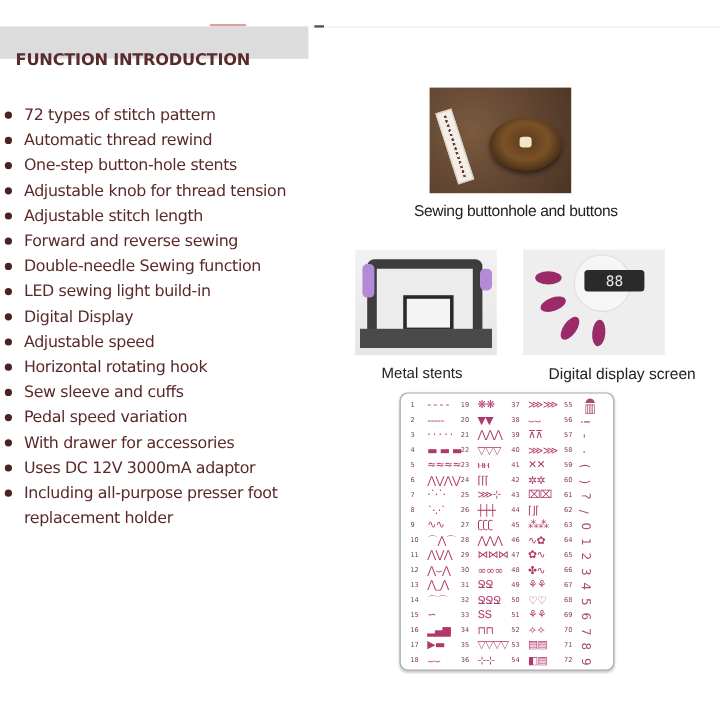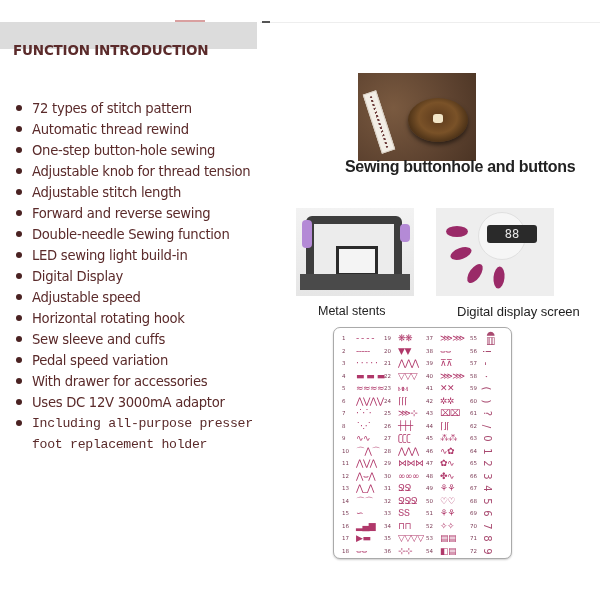--- a/index.html
+++ b/index.html
@@ -13,27 +13,27 @@
   .top-dash { position: absolute; top: 21px; left: 262px; width: 8px; height: 2px; background: #555; }
   .header-band {
     position: absolute; left: 0; top: 22px; width: 257px; height: 27px;
     background: #dcdcdc;
   }
   .header-title {
     position: absolute; left: 13px; top: 42px;
     font-family: "DejaVu Sans", sans-serif; font-weight: bold;
     font-size: 13.5px; color: #5b2b2b; letter-spacing: -0.2px;
   }
-  .features { position: absolute; left: 0; top: 86px; width: 270px; margin: 12px; padding: 0; list-style: none; }
+  .features { position: absolute; left: 0; top: 86px; width: 270px; margin: 0; padding: 0; list-style: none; }
   .feature {
     position: relative; padding-left: 20px; height: 21px; line-height: 21px;
     font-family: "DejaVu Sans", sans-serif; font-size: 13.2px; color: #5a2a2a;
     white-space: nowrap; letter-spacing: -0.3px;
   }
-  .feature.multi { height: auto; white-space: normal; width: 230px; line-height: 21px; font-family: Liberation Mono, monospace; }
+  .feature.multi { height: auto; white-space: normal; width: 230px; line-height: 21px; }
   .bullet {
     position: absolute; left: 4px; top: 7px; width: 6px; height: 6px; border-radius: 50%;
     background: #4a2222;
   }
   .photo { position: absolute; overflow: hidden; }
   .photo-button {
     left: 358px; top: 73px; width: 118px; height: 88px;
     background: radial-gradient(circle at 30% 40%, #7a5a40 0%, #5e4330 60%, #4b3424 100%);
   }
   .fabric-strip {
@@ -70,21 +70,21 @@
   .photo-display {
     left: 436px; top: 208px; width: 118px; height: 88px;
     background: #eeeeee;
   }
   .display-ring { position: absolute; left: 42px; top: 4px; width: 46px; height: 46px; border-radius: 50%; background: #f6f6f6; border: 1px solid #e0e0e0; }
   .display-screen { position: absolute; left: 51px; top: 17px; width: 50px; height: 18px; background: #2a2a2a; border-radius: 3px; color: #e6e6e6; font-family: "DejaVu Sans Mono", monospace; font-size: 12px; line-height: 18px; text-align: center; }
   .key { position: absolute; width: 22px; height: 11px; border-radius: 50%; background: #9a2a68; }
   .caption {
     position: absolute; font-family: "Liberation Sans", sans-serif; color: #222; font-size: 12px; white-space: nowrap;
   }
-  .caption-button { left: 345px; top: 158px; font-size: 16px; letter-spacing: -0.3px; font-weight: bold; }
+  .caption-button { left: 345px; top: 168px; font-size: 13px; letter-spacing: -0.3px; }
   .caption-metal { left: 318px; top: 304px; font-size: 12.5px; text-align: center; }
   .caption-display { left: 436px; top: 304px; font-size: 13px; margin-left: 21px; }
   .stitch-panel {
     position: absolute; left: 333px; top: 327px; width: 179px; height: 232px;
     border: 1px solid #aaaaaa; border-radius: 7px; box-sizing: border-box;
     background: #ffffff; box-shadow: 0 1px 2px rgba(0,0,0,0.2);
   }
   .stitch-col { position: absolute; top: 4px; }
   .stitch-row { height: 12.5px; line-height: 12.5px; white-space: nowrap; }
   .stitch-num { display: inline-block; width: 14px; font-size: 5.5px; color: #7a3a55; font-family: "DejaVu Sans", sans-serif; vertical-align: middle; text-align: left; }
@@ -97,21 +97,21 @@
 <div class="top-accent"></div>
 <div class="top-line"></div>
 <div class="top-dash"></div>
 
 <div class="header-band"></div>
 <div class="header-title">FUNCTION INTRODUCTION</div>
 
 <ul class="features">
   <li class="feature"><span class="bullet"></span><span>72 types of stitch pattern</span></li>
   <li class="feature"><span class="bullet"></span><span>Automatic thread rewind</span></li>
-  <li class="feature"><span class="bullet"></span><span>One-step button-hole sewing</span></li>
+  <li class="feature"><span class="bullet"></span><span>One-step button-hole stents</span></li>
   <li class="feature"><span class="bullet"></span><span>Adjustable knob for thread tension</span></li>
   <li class="feature"><span class="bullet"></span><span>Adjustable stitch length</span></li>
   <li class="feature"><span class="bullet"></span><span>Forward and reverse sewing</span></li>
   <li class="feature"><span class="bullet"></span><span>Double-needle Sewing function</span></li>
   <li class="feature"><span class="bullet"></span><span>LED sewing light build-in</span></li>
   <li class="feature"><span class="bullet"></span><span>Digital Display</span></li>
   <li class="feature"><span class="bullet"></span><span>Adjustable speed</span></li>
   <li class="feature"><span class="bullet"></span><span>Horizontal rotating hook</span></li>
   <li class="feature"><span class="bullet"></span><span>Sew sleeve and cuffs</span></li>
   <li class="feature"><span class="bullet"></span><span>Pedal speed variation</span></li>

